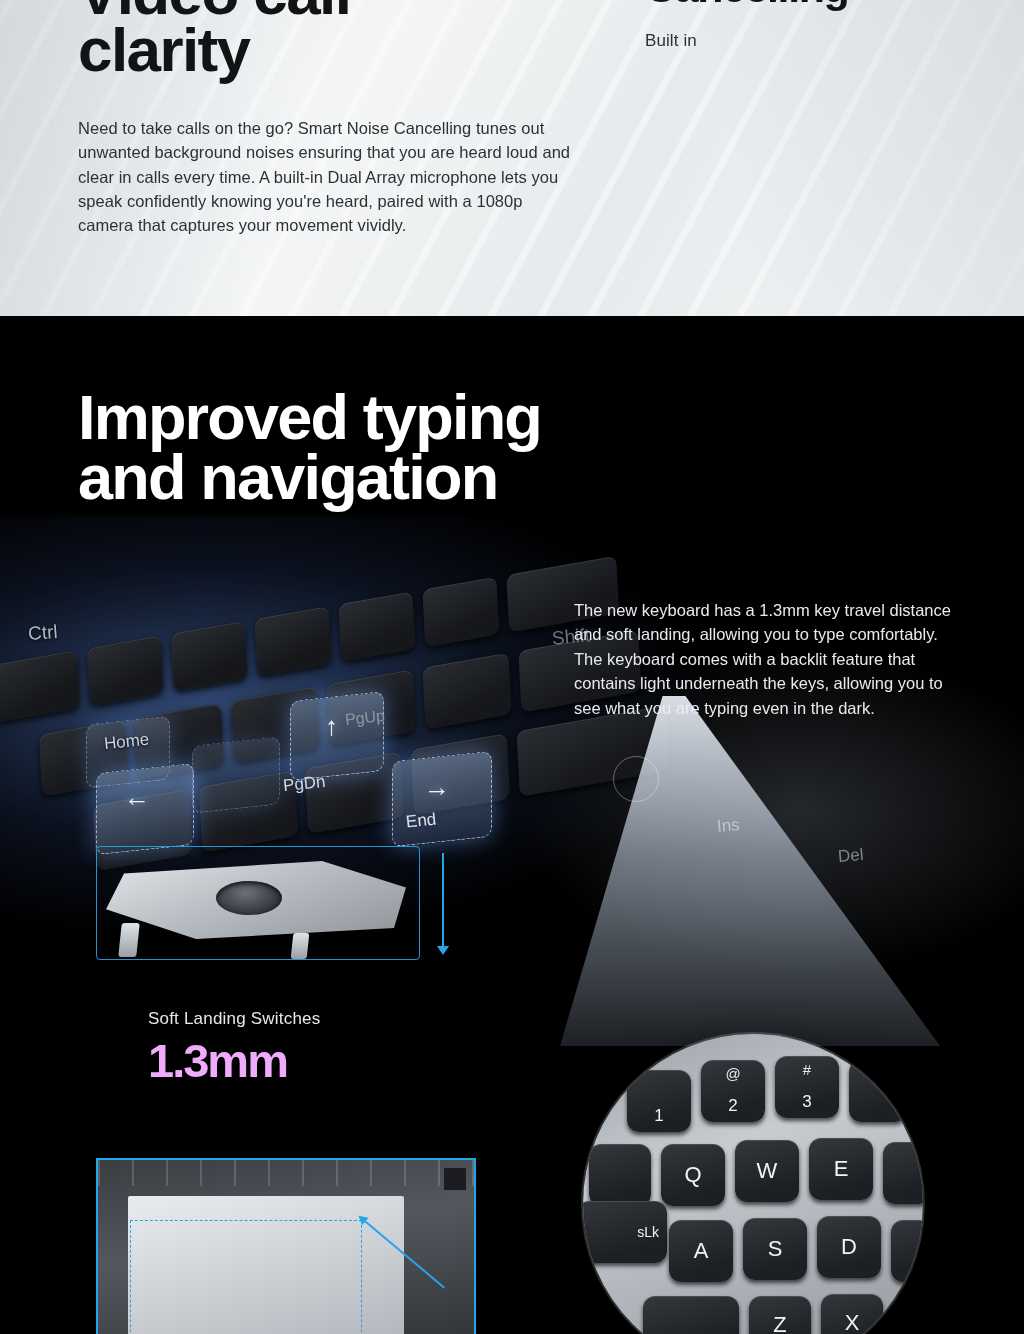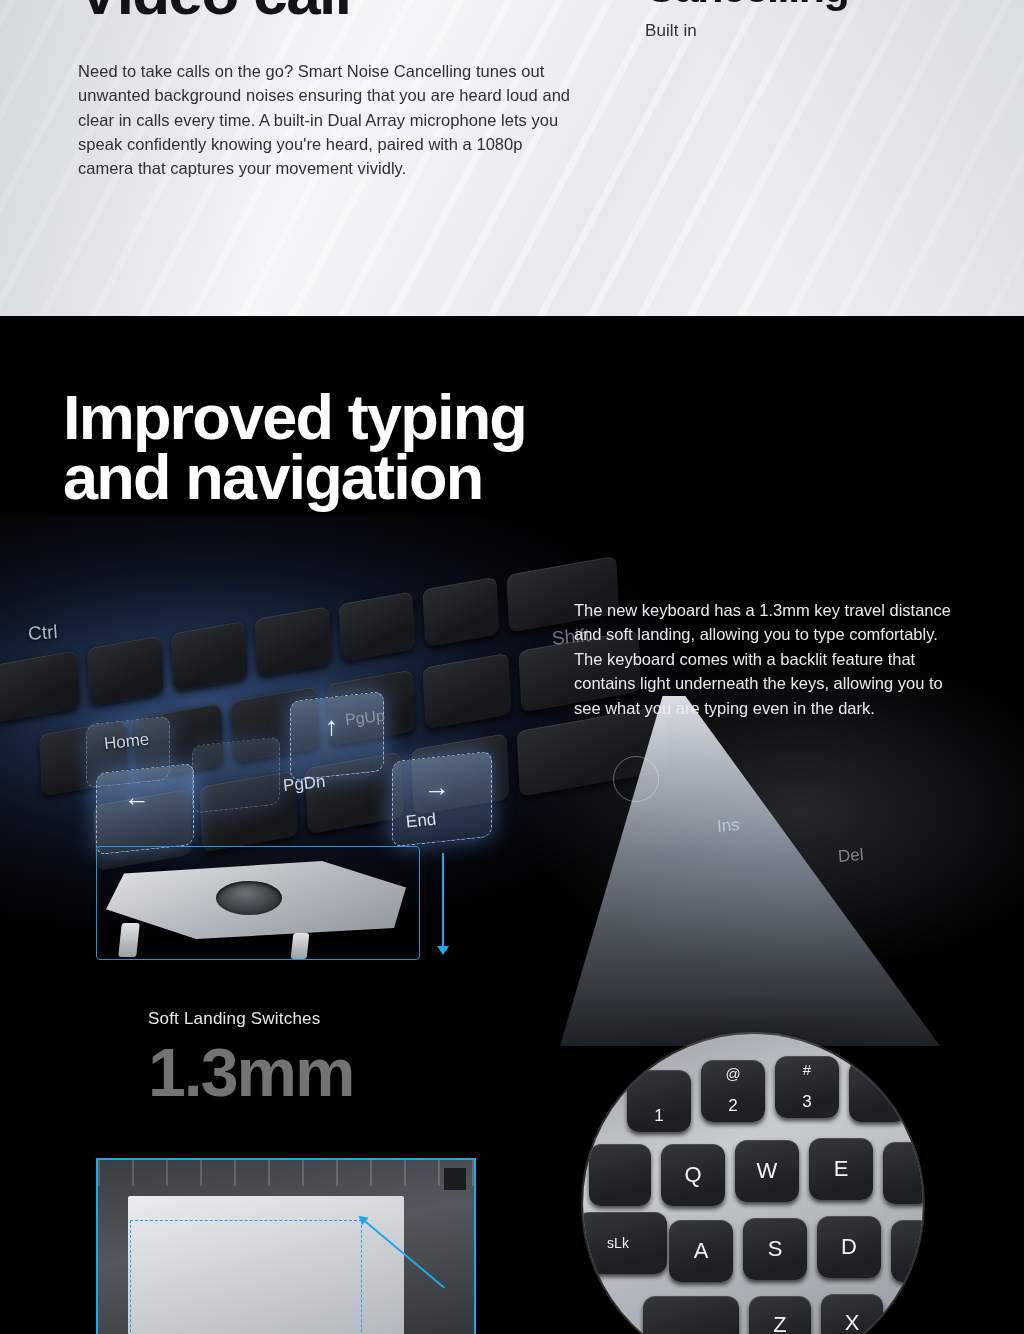--- a/index.html
+++ b/index.html
@@ -133,21 +133,21 @@
   .kb-glow2 {
     position: absolute;
     left: 520px; top: 330px;
     width: 560px; height: 330px;
     background: radial-gradient(ellipse at 50% 50%, rgba(120,130,145,0.30) 0%, rgba(0,0,0,0) 70%);
     pointer-events: none;
   }
 
   .dark-headline {
     position: absolute;
-    left: 63px;
+    left: 78px;
     top: 72px;
     margin: 0;
     font-size: 63px;
     line-height: 0.95;
     font-weight: 700;
     letter-spacing: -1.8px;
     color: #ffffff;
     width: 700px;
   }
   .dark-body {
@@ -317,22 +317,22 @@
   .switch-caption {
     position: absolute;
     left: 148px; top: 693px;
     color: #e6e9ec;
     font-size: 17px;
     letter-spacing: 0.2px;
   }
   .switch-value {
     position: absolute;
     left: 148px; top: 717px;
-    color: #737373;
-    font-size: 68px;
+    color: #f0abfc;
+    font-size: 47px;
     font-weight: 700;
     letter-spacing: -2px;
     margin: 0;
   }
 
   
   .trackpad {
     position: absolute;
     left: 96px; top: 842px;
     width: 376px; height: 200px;
@@ -438,27 +438,27 @@
 </head>
 <body>
 
 <div class="page">
 
   <section class="top-section">
     <div class="streaks"></div>
     <div class="streaks2"></div>
 
     <div class="top-left">
-      <h2 class="headline-dark"><span>Video call</span><br></h2>
+      <h2 class="headline-dark"><span>Video call</span><br><span>clarity</span></h2>
       <p class="body-dark">Need to take calls on the go? Smart Noise Cancelling tunes out unwanted background noises ensuring that you are heard loud and clear in calls every time. A built-in Dual Array microphone lets you speak confidently knowing you're heard, paired with a 1080p camera that captures your movement vividly.</p>
     </div>
 
     <div class="top-right">
       <h2 class="spec-big" style="letter-spacing:-1.4px;">Cancelling</h2>
-      <p class="kicker" style="margin-top:12px;">Built in</p>
+      <p class="kicker" style="margin-top:22px;">Built in</p>
     </div>
   </section>
 
   <section class="dark-section">
     <div class="kb-glow"></div>
     <div class="kb-glow2"></div>
 
     <div class="kb-photo">
       <div class="kb-row" style="left:10px; top:60px;">
         <div class="kbkey" style="width:92px;height:58px;"></div>
@@ -554,21 +554,21 @@
             <span>Q</span>
           </div>
         <div class="mk" style="left:152px; top:106px; width:64px; height:62px;">
             <span>W</span>
           </div>
         <div class="mk" style="left:226px; top:104px; width:64px; height:62px;">
             <span>E</span>
           </div>
         <div class="mk" style="left:300px; top:108px; width:48px; height:62px;"></div>
 
-        <div class="mk small" style="left:-6px; top:178px; width:82px; height:62px; justify-content:center; padding-right:8px;">
+        <div class="mk small" style="left:-6px; top:167px; width:82px; height:62px; justify-content:flex-end; padding-right:8px;">
             <span>sLk</span>
           </div>
         <div class="mk" style="left:86px; top:186px; width:64px; height:62px;">
             <span>A</span>
           </div>
         <div class="mk" style="left:160px; top:184px; width:64px; height:62px;">
             <span>S</span>
           </div>
         <div class="mk" style="left:234px; top:182px; width:64px; height:62px;">
             <span>D</span>

